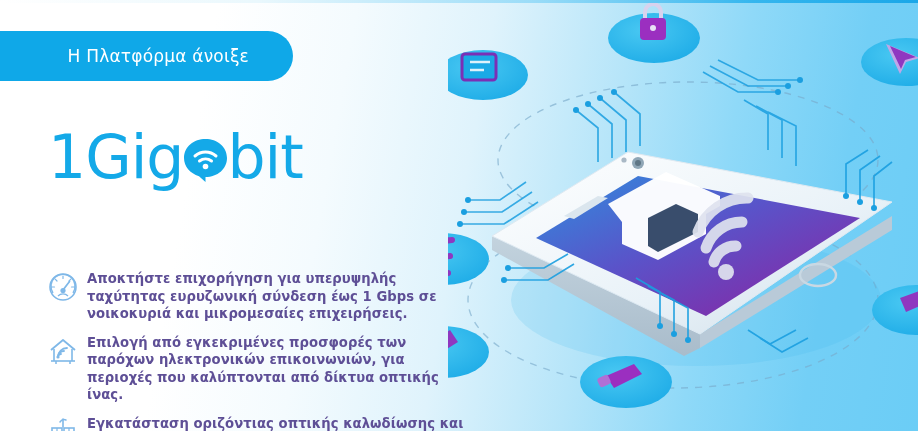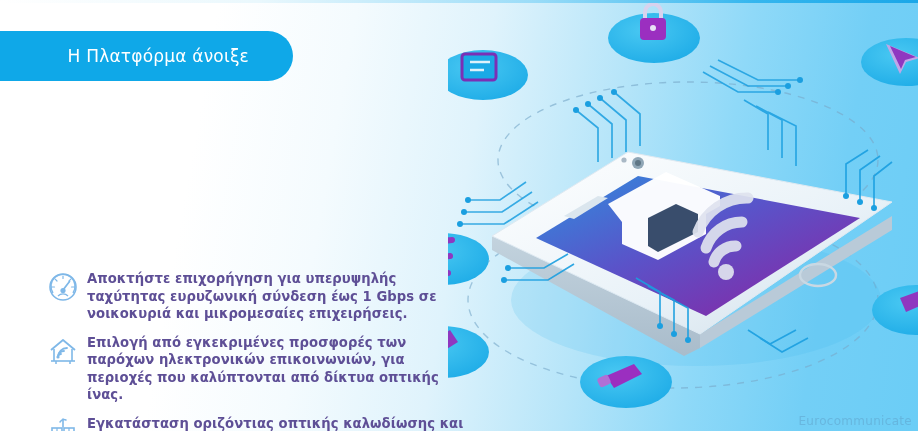--- a/index.html
+++ b/index.html
@@ -309,20 +309,34 @@
         <path d="M452 298 L480 288 L486 300 L458 312 Z" fill="#8f37c0"></path>
       </g>
     </svg>
   </div>
 
   <div class="banner-pill">
     <span class="banner-pill-label">Η Πλατφόρμα άνοιξε</span>
   </div>
 
   <div class="logo-block">
+    <div class="logo-line1">
+      <span class="logo-word">1Gig</span>
+      <span class="logo-bubble">
+        <svg width="47" height="47" viewBox="0 0 47 47" xmlns="http://www.w3.org/2000/svg">
+          <path d="M23.5 2 C35 2 45 9.5 45 21 C45 32 35.5 40 23.5 40 L23.5 45 L17 39.2 C8 36.3 2 29.4 2 21 C2 9.5 12 2 23.5 2 Z" fill="#14a9e8"></path>
+          <g fill="none" stroke="#ffffff" stroke-width="3" stroke-linecap="round">
+            <path d="M13 19 a 16 16 0 0 1 21 0"></path>
+            <path d="M17.5 24 a 10 10 0 0 1 12 0"></path>
+          </g>
+          <circle cx="23.5" cy="29.5" r="2.8" fill="#ffffff"></circle>
+        </svg>
+      </span>
+      <span class="logo-word">bit</span>
+    </div>
   </div>
 
   <div class="bullets">
 
     <div class="bullet">
       <span class="bullet-icon">
         <svg width="32" height="32" viewBox="0 0 32 32" xmlns="http://www.w3.org/2000/svg">
           <circle cx="16" cy="16" r="13" fill="none" stroke="#7fb8e8" stroke-width="1.6"></circle>
           <path d="M6 22 a 12 12 0 1 1 20 0" fill="none" stroke="#7fb8e8" stroke-width="1.4"></path>
           <g stroke="#7fb8e8" stroke-width="1.2" stroke-linecap="round">
@@ -370,15 +384,14 @@
             <path d="M19 16 h6 M19 19 h6 M19 22 h6 M19 25 h6"></path>
             <path d="M10 12 v17 M22 12 v17"></path>
           </g>
         </svg>
       </span>
       <span class="bullet-text">Εγκατάσταση οριζόντιας οπτικής καλωδίωσης και διασύνδεση με την υφιστάμενη κάθετη καλωδίωση.</span>
     </div>
 
   </div>
 
-  <div class="watermark">Eurocommunicate</div>
 
 </div>
 
 </body></html>

